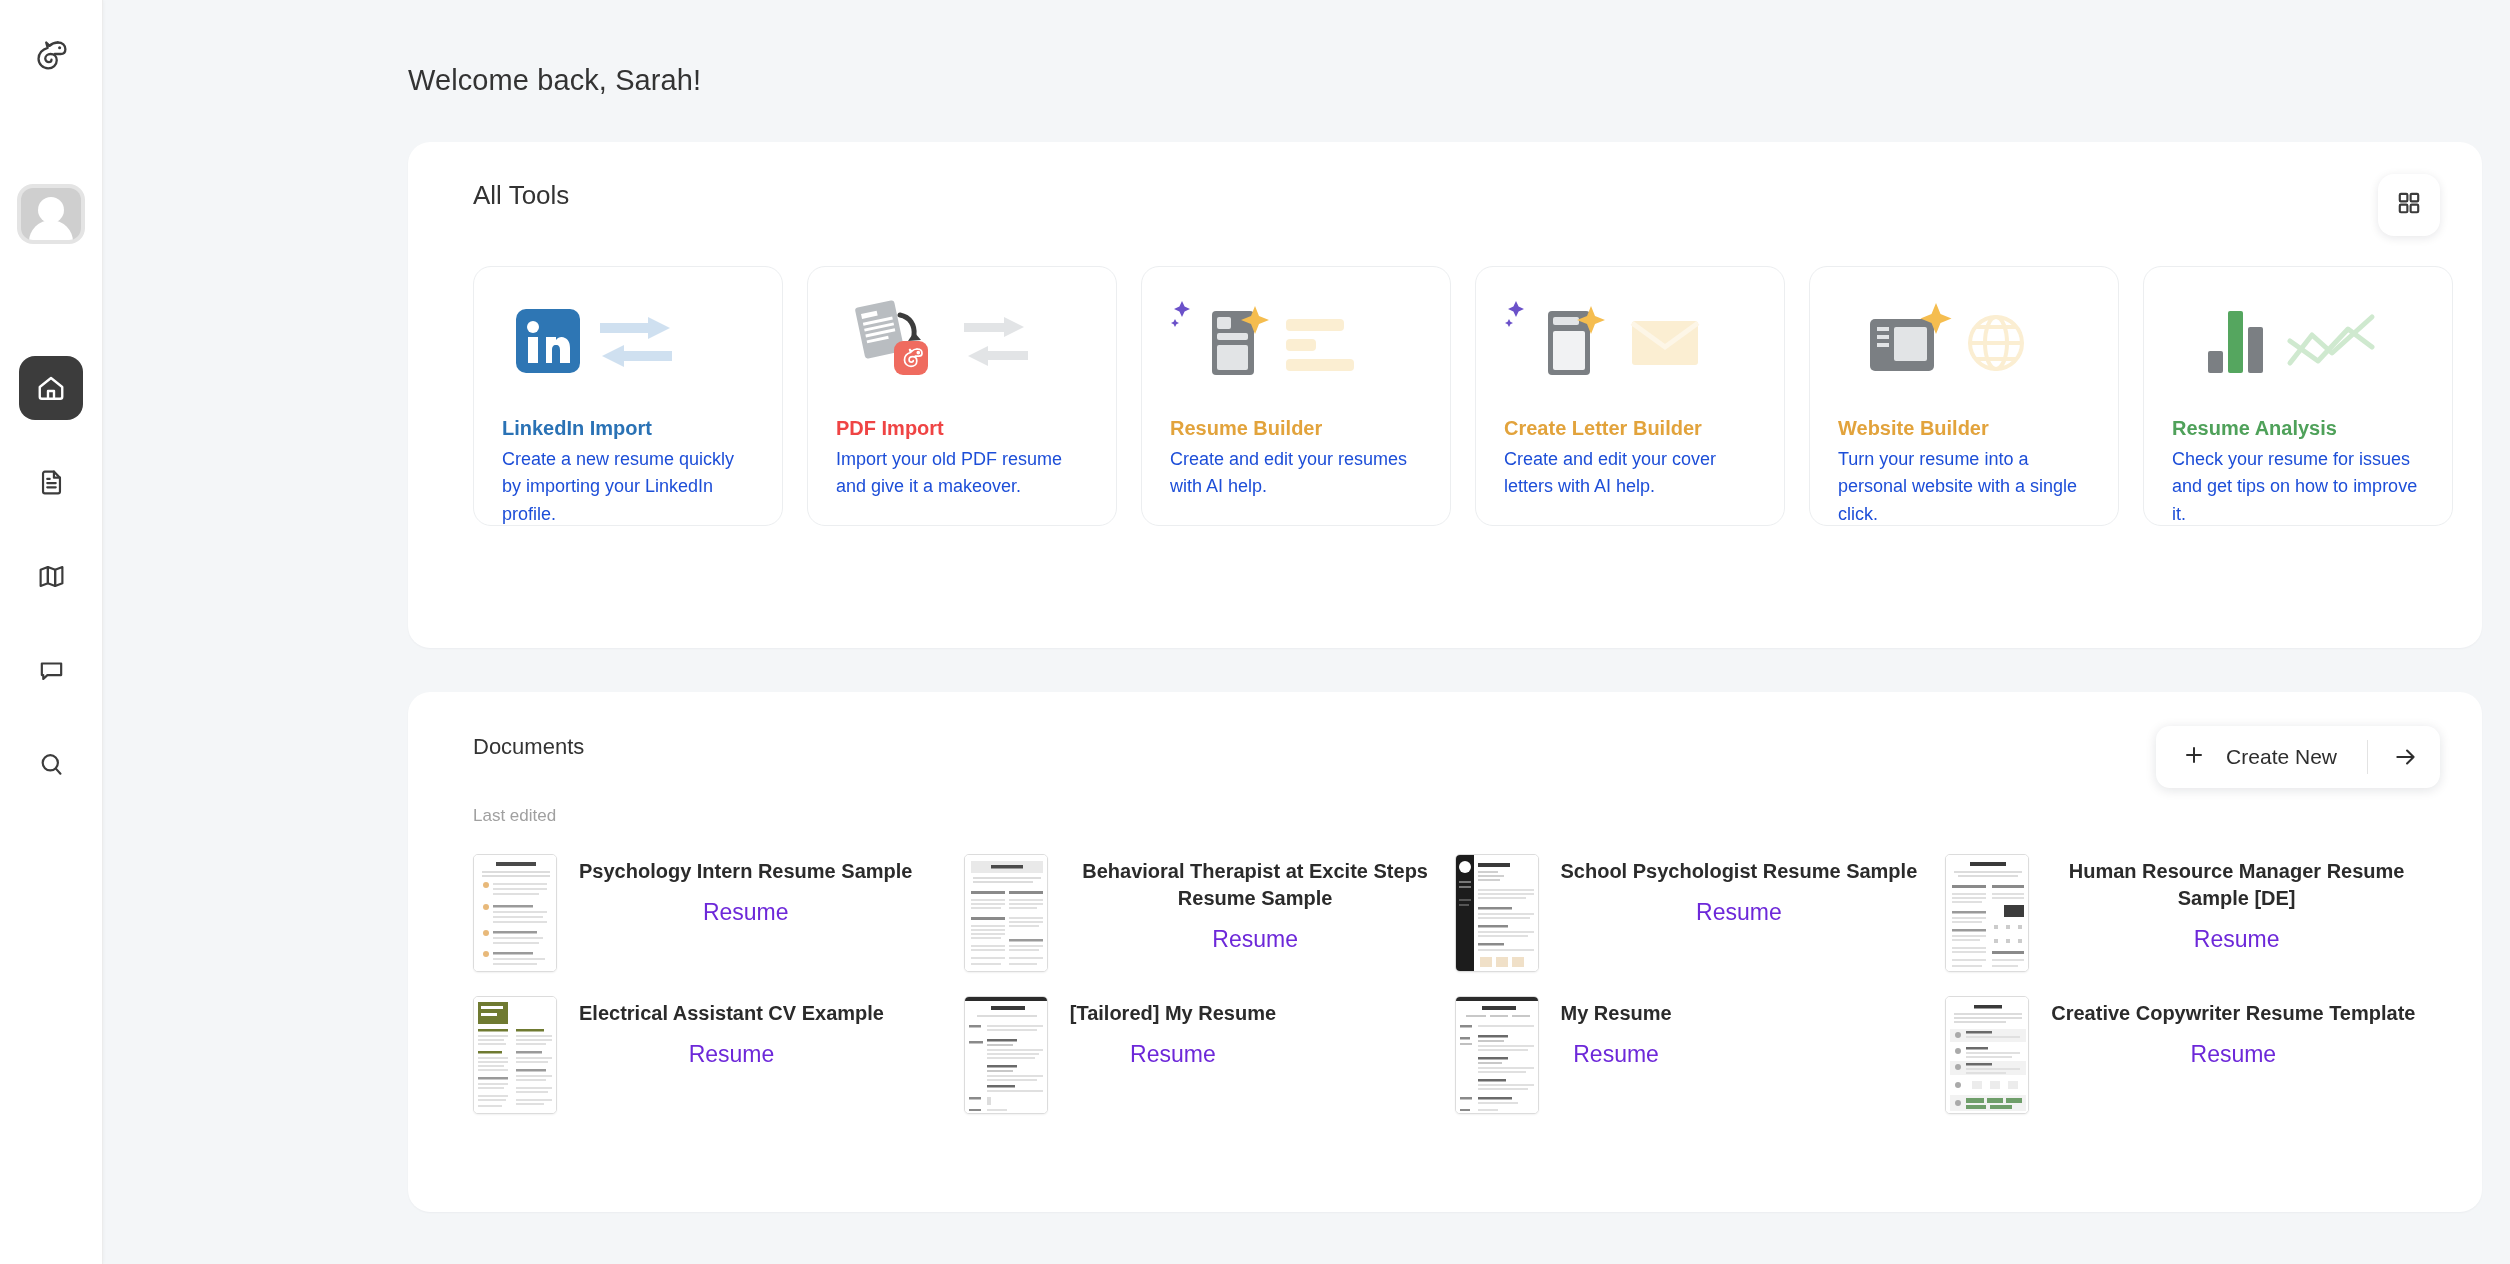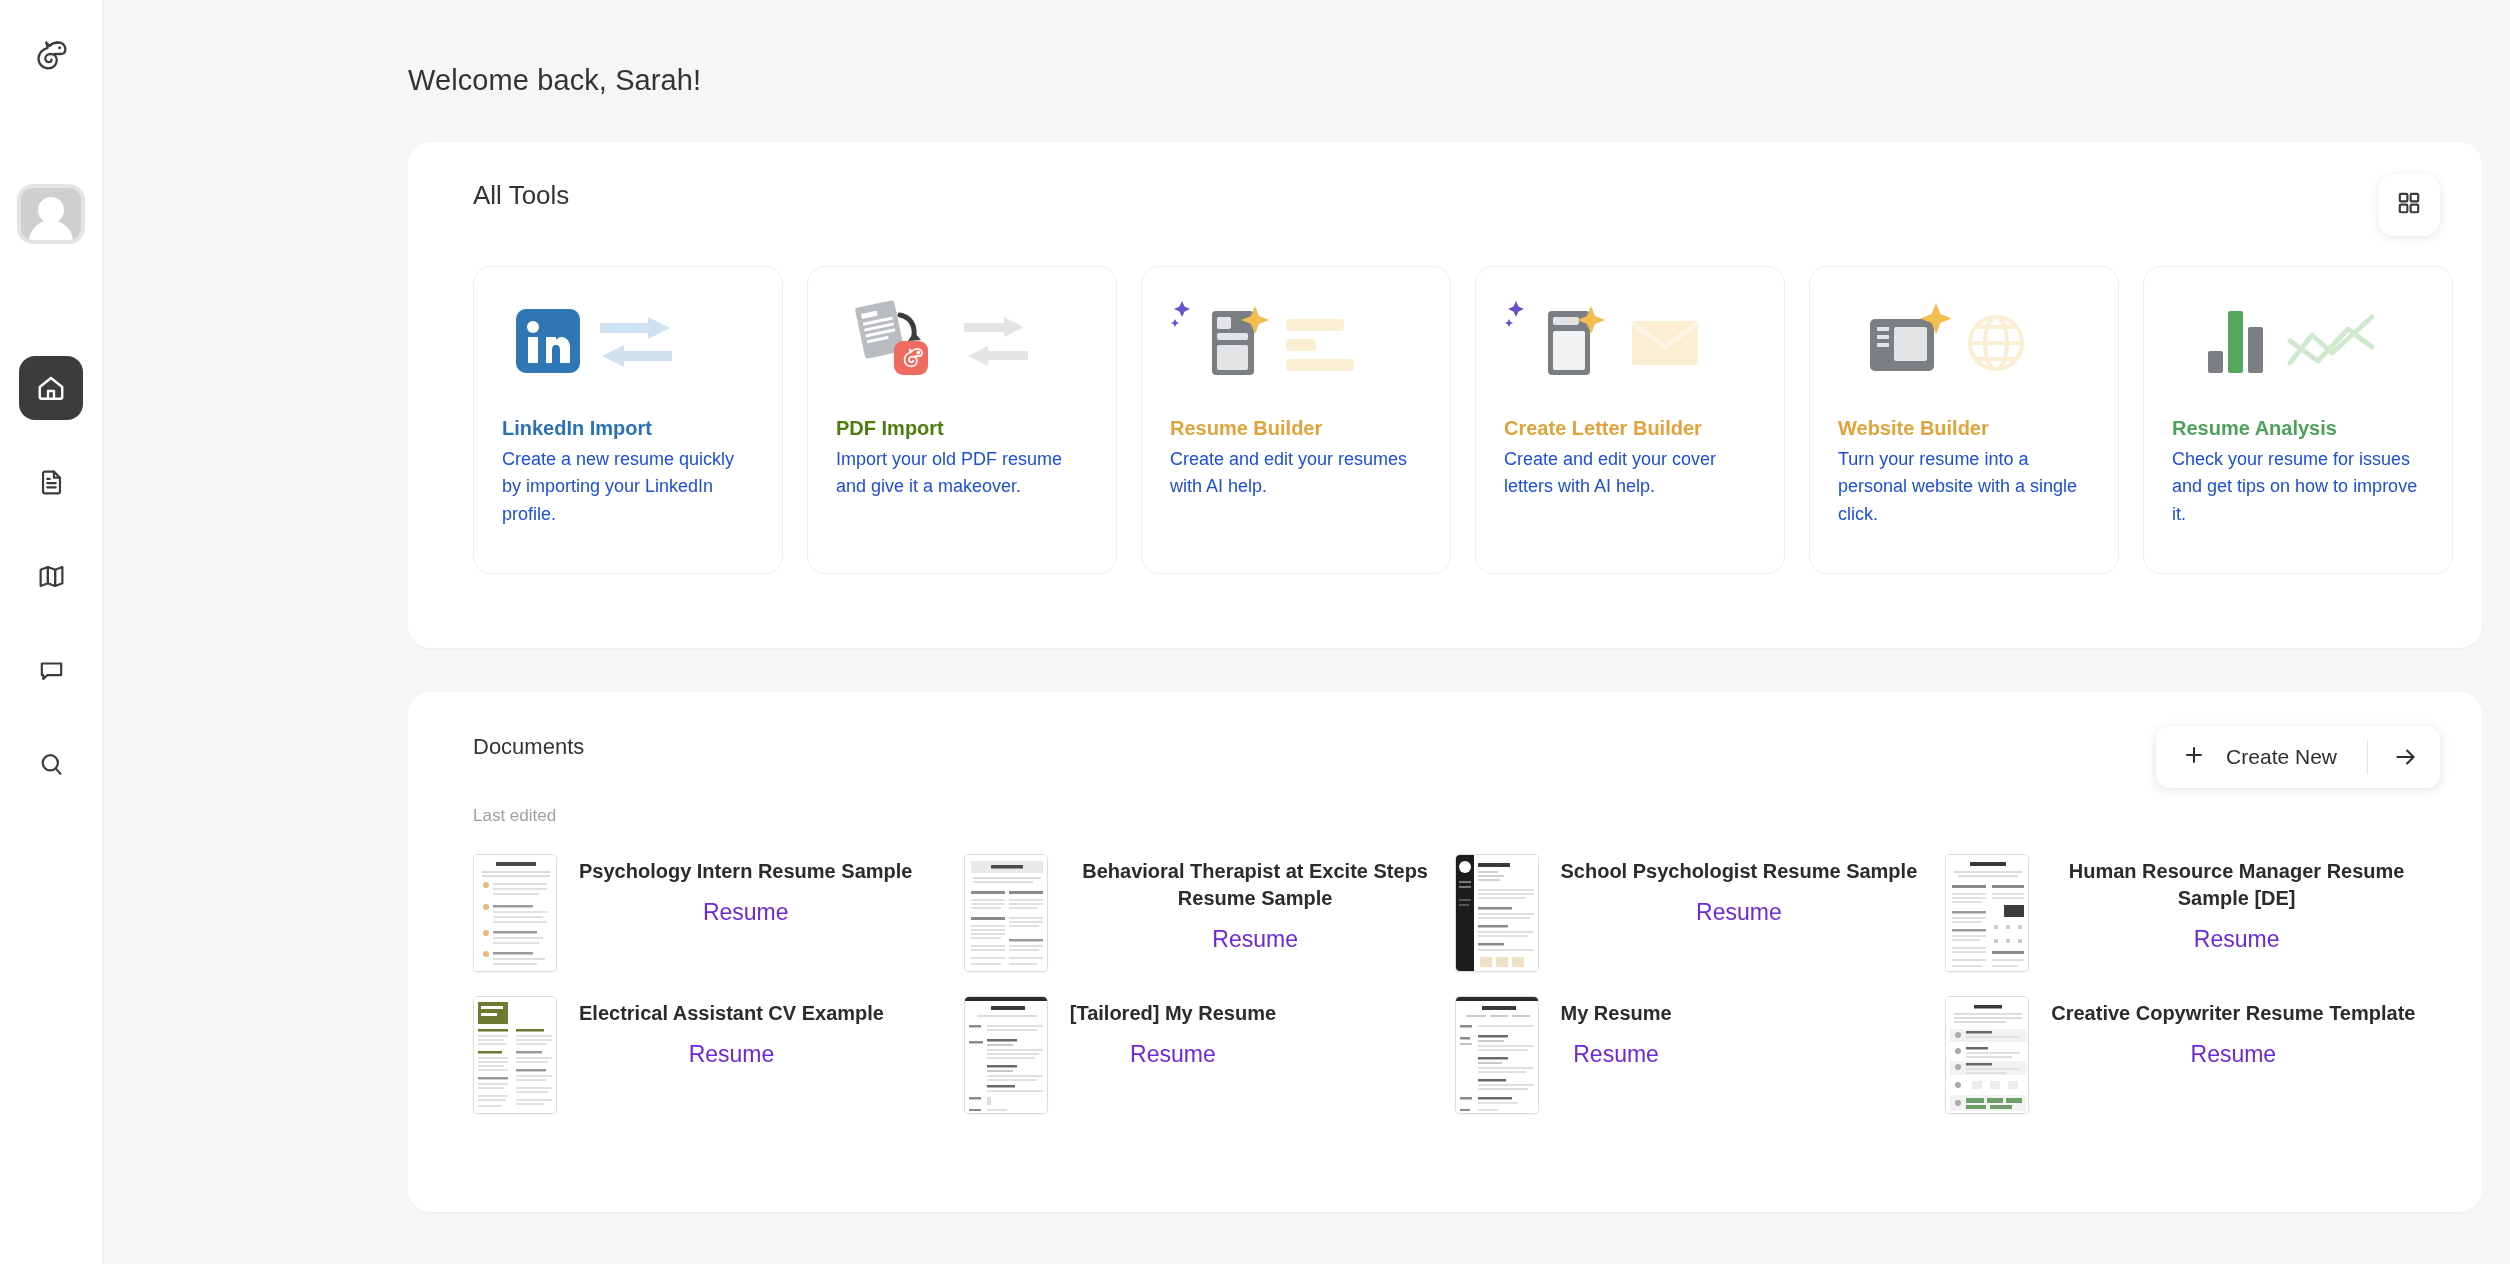--- a/index.html
+++ b/index.html
@@ -63,29 +63,29 @@
     width: 62px; height: 62px; border-radius: 16px; background: #fff;
     box-shadow: 0 2px 10px rgba(16,24,40,.10);
     display: flex; align-items: center; justify-content: center; cursor: pointer;
     margin-top: -6px;
   }
 
   .tools-strip {
     display: flex; gap: 24px; padding: 30px 0 0 65px; overflow: hidden;
   }
   .tool-card {
-    flex: 0 0 310px; height: 308px;
+    flex: 0 0 310px; height: 260px;
     border: 1px solid #eceef0; border-radius: 18px;
     padding: 24px 28px 0 28px; position: relative; background: #fff;
     cursor: pointer;
   }
   .tool-art { height: 122px; position: relative; }
   .tool-name { font-size: 20px; font-weight: 700; margin-top: 4px; }
   .tool-desc { font-size: 18px; color: #1d4ed8; line-height: 1.52; margin-top: 6px; }
-  .c-blue { color: #2a72b5; } .c-dark { color: #4d7c0f; }
+  .c-blue { color: #2a72b5; } .c-dark { color: #ef4444; }
   .c-gold { color: #e2a33c; } .c-green { color: #4fa15a; }
 
   
   .docs-panel { margin-top: 44px; height: 520px; padding-bottom: 10px; }
   .docs-head { display:flex; align-items:flex-start; justify-content: space-between; padding: 42px 42px 0 65px; }
   .docs-title { font-size: 22px; color: #333; }
   .last-edited { font-size: 17px; color: #a0a0a0; padding: 18px 0 0 65px; }
   .create-new {
     display: flex; align-items: center; height: 62px; border-radius: 14px; background: #fff;
     box-shadow: 0 2px 12px rgba(16,24,40,.12); padding: 0 4px 0 26px; cursor: pointer; margin-top: -8px; gap: 8px;

